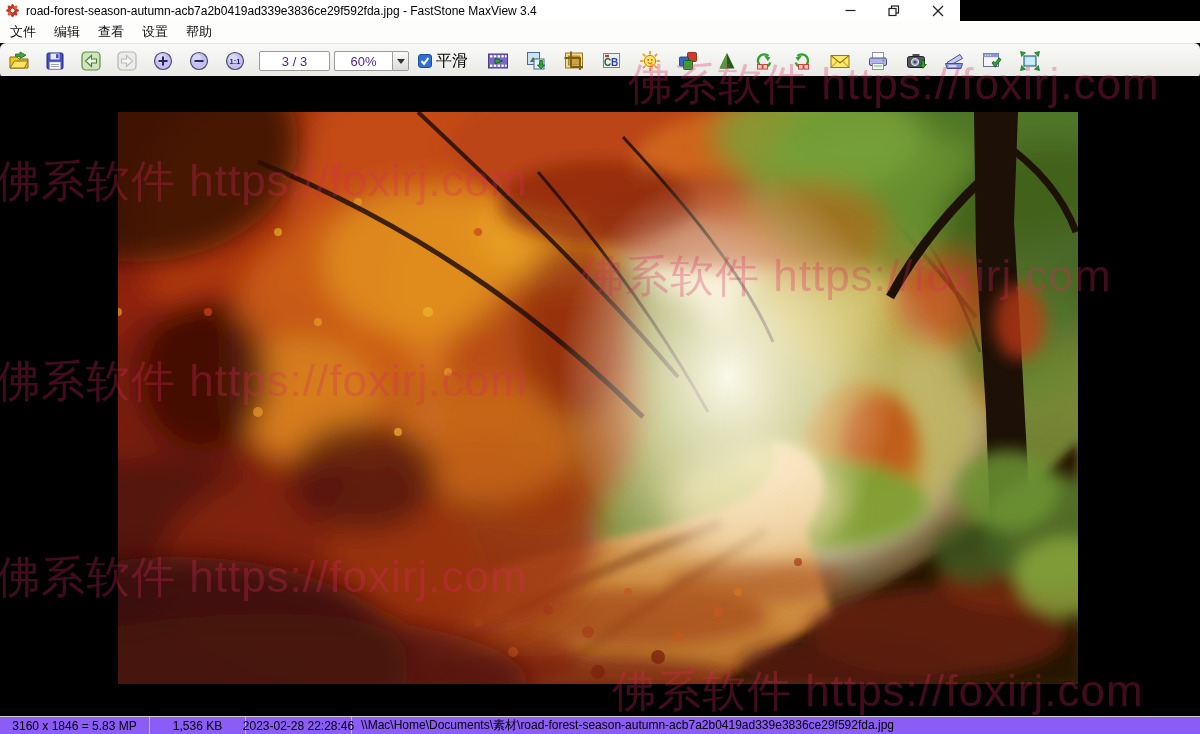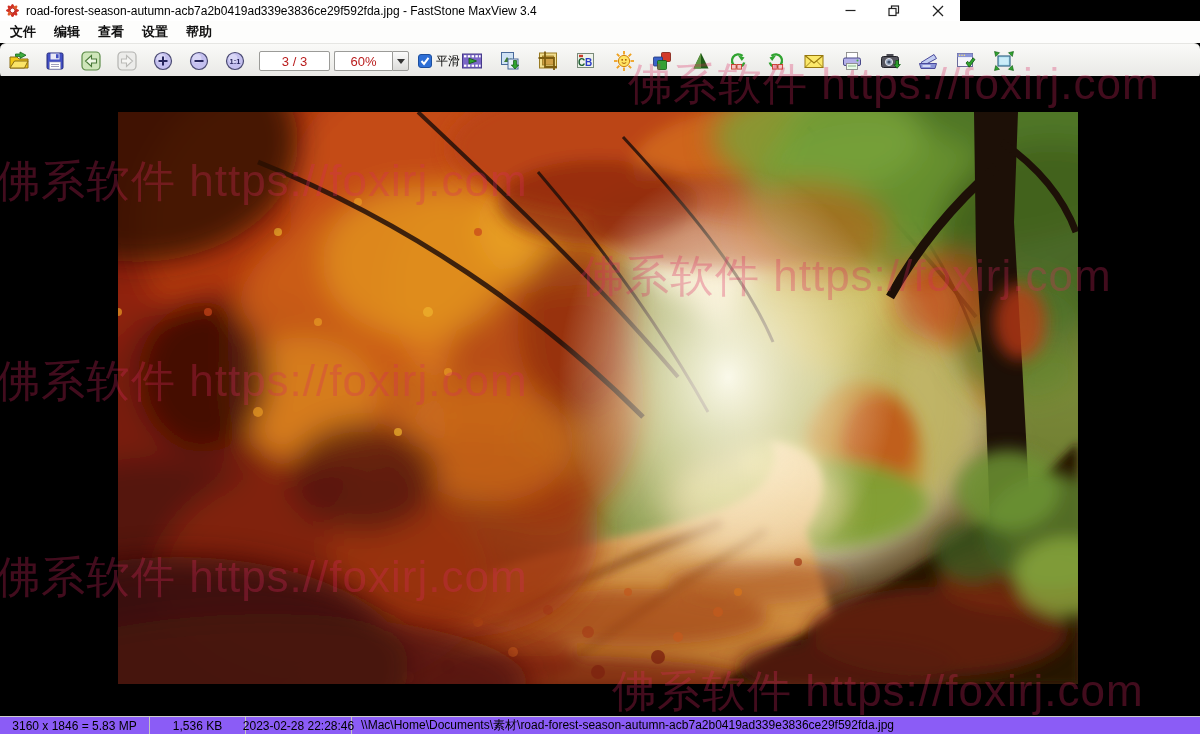--- a/index.html
+++ b/index.html
@@ -16,49 +16,49 @@
   .app-icon{width:15px;height:15px;margin:0 6px 0 5px;flex:0 0 auto;}
   .title-text{font-size:12px;color:#000;white-space:nowrap;}
   .win-controls{margin-left:auto;display:flex;height:21px;}
   .win-btn{width:44px;height:21px;display:flex;align-items:center;justify-content:center;cursor:default;}
   .win-btn svg{display:block;}
   
   .menubar{
     position:absolute;top:21px;left:0;width:1200px;height:22px;
     background:#fdfdfc;display:flex;align-items:center;padding-left:1px;box-sizing:border-box;
   }
-  .menu-item{font-size:13px;color:#111;padding:2px 9px;white-space:nowrap;font-weight:bold;}
+  .menu-item{font-size:13px;color:#111;padding:2px 9px;white-space:nowrap;}
   
   .toolbar{
     position:absolute;top:43px;left:0;width:1200px;height:33px;
     background:linear-gradient(#fafaf8,#e9e8e5);
     border-top:1px solid #e6e6e3;border-bottom:1px solid #b5b5b2;
     display:flex;align-items:center;padding:17px 7px;box-sizing:border-box;border-radius:6px;
   }
   .tb-btn{width:24px;height:26px;display:flex;align-items:center;justify-content:center;margin-right:12px;flex:0 0 auto;}
   .tb-btn svg{display:block;}
   .tb-btn.disabled{opacity:.9;}
   .tb-field{
     height:20px;background:#fff;border:1px solid #9b9b98;border-radius:2px;
-    font-size:13px;color:#b91c1c;display:flex;align-items:center;justify-content:center;
+    font-size:13px;color:#4c1d95;display:flex;align-items:center;justify-content:center;
     box-sizing:border-box;flex:0 0 auto;
   }
   .page-field{width:71px;margin-right:4px;}
   .zoom-field{width:58px;border-right:none;border-radius:2px 0 0 2px;}
   .zoom-drop{
     width:17px;height:20px;box-sizing:border-box;border:1px solid #9b9b98;border-radius:0 2px 2px 0;
     background:linear-gradient(#fbfbfb,#dcdcda);display:flex;align-items:center;justify-content:center;
     margin-right:9px;flex:0 0 auto;
   }
   .caret{width:0;height:0;border-left:4px solid transparent;border-right:4px solid transparent;border-top:5px solid #333;}
   .chk{
     width:14px;height:14px;border-radius:3px;background:#2e6fd6;border:1px solid #1d4f9e;
     display:flex;align-items:center;justify-content:center;margin-right:4px;flex:0 0 auto;box-sizing:border-box;
   }
-  .smooth-label{font-size:12px;color:#000;white-space:nowrap;}
+  .smooth-label{font-size:16px;color:#000;margin-right:18px;white-space:nowrap;}
   .tb-right{display:flex;align-items:center;}
   .tb-right .tb-btn{margin-right:14px;}
   .tb-fullscreen{margin-left:auto;margin-right:0;}
   
   .viewer{position:absolute;top:76px;left:0;width:1200px;height:640px;background:#000;}
   .photo{position:absolute;left:118px;top:36px;width:960px;height:572px;}
   .photo svg{display:block;}
   
   .statusbar{
     position:absolute;top:716px;left:0;width:1200px;height:18px;

